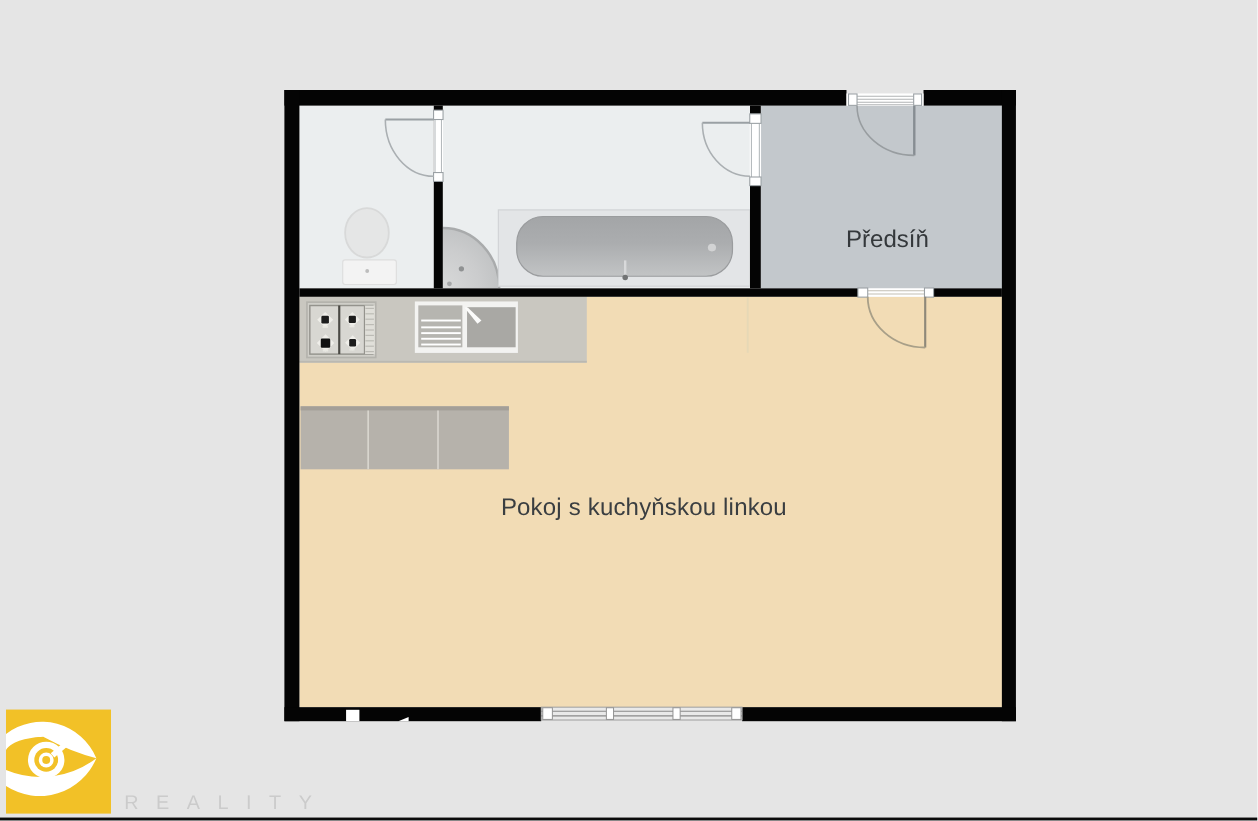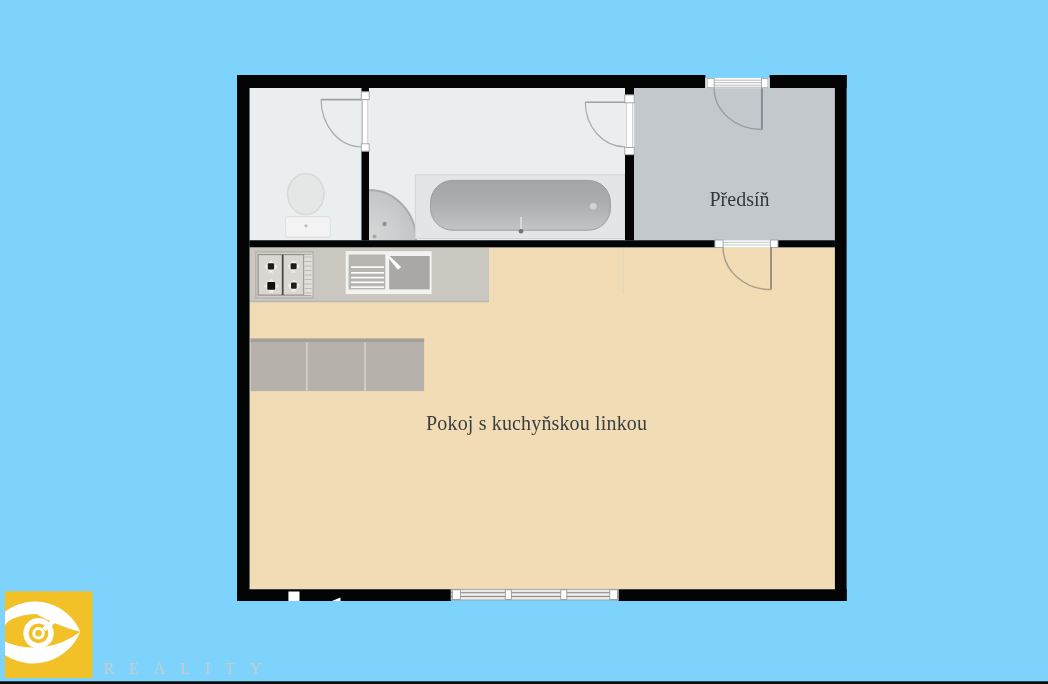--- a/index.html
+++ b/index.html
@@ -1,17 +1,17 @@
 <!DOCTYPE html>
 <html><head>
 <meta charset="utf-8">
 <style>
   html,body{margin:0;padding:0;background:#fff;}
-  #page{position:relative;width:1048px;height:684px;background:#7dd3fc;overflow:hidden;
-        font-family:Liberation Serif, serif;}
+  #page{position:relative;width:1048px;height:684px;background:#e5e5e5;overflow:hidden;
+        font-family:Liberation Sans, sans-serif;}
   svg{position:absolute;left:0;top:0;}
 </style>
 </head>
 <body>
 <div id="page">
 <svg width="1048" height="684" viewBox="0 0 1048 684">
 <defs>
   <linearGradient id="tubg" x1="0" y1="0" x2="0" y2="1">
     <stop offset="0" stop-color="#a3a5a7"></stop>
     <stop offset="0.45" stop-color="#abadaf"></stop>

